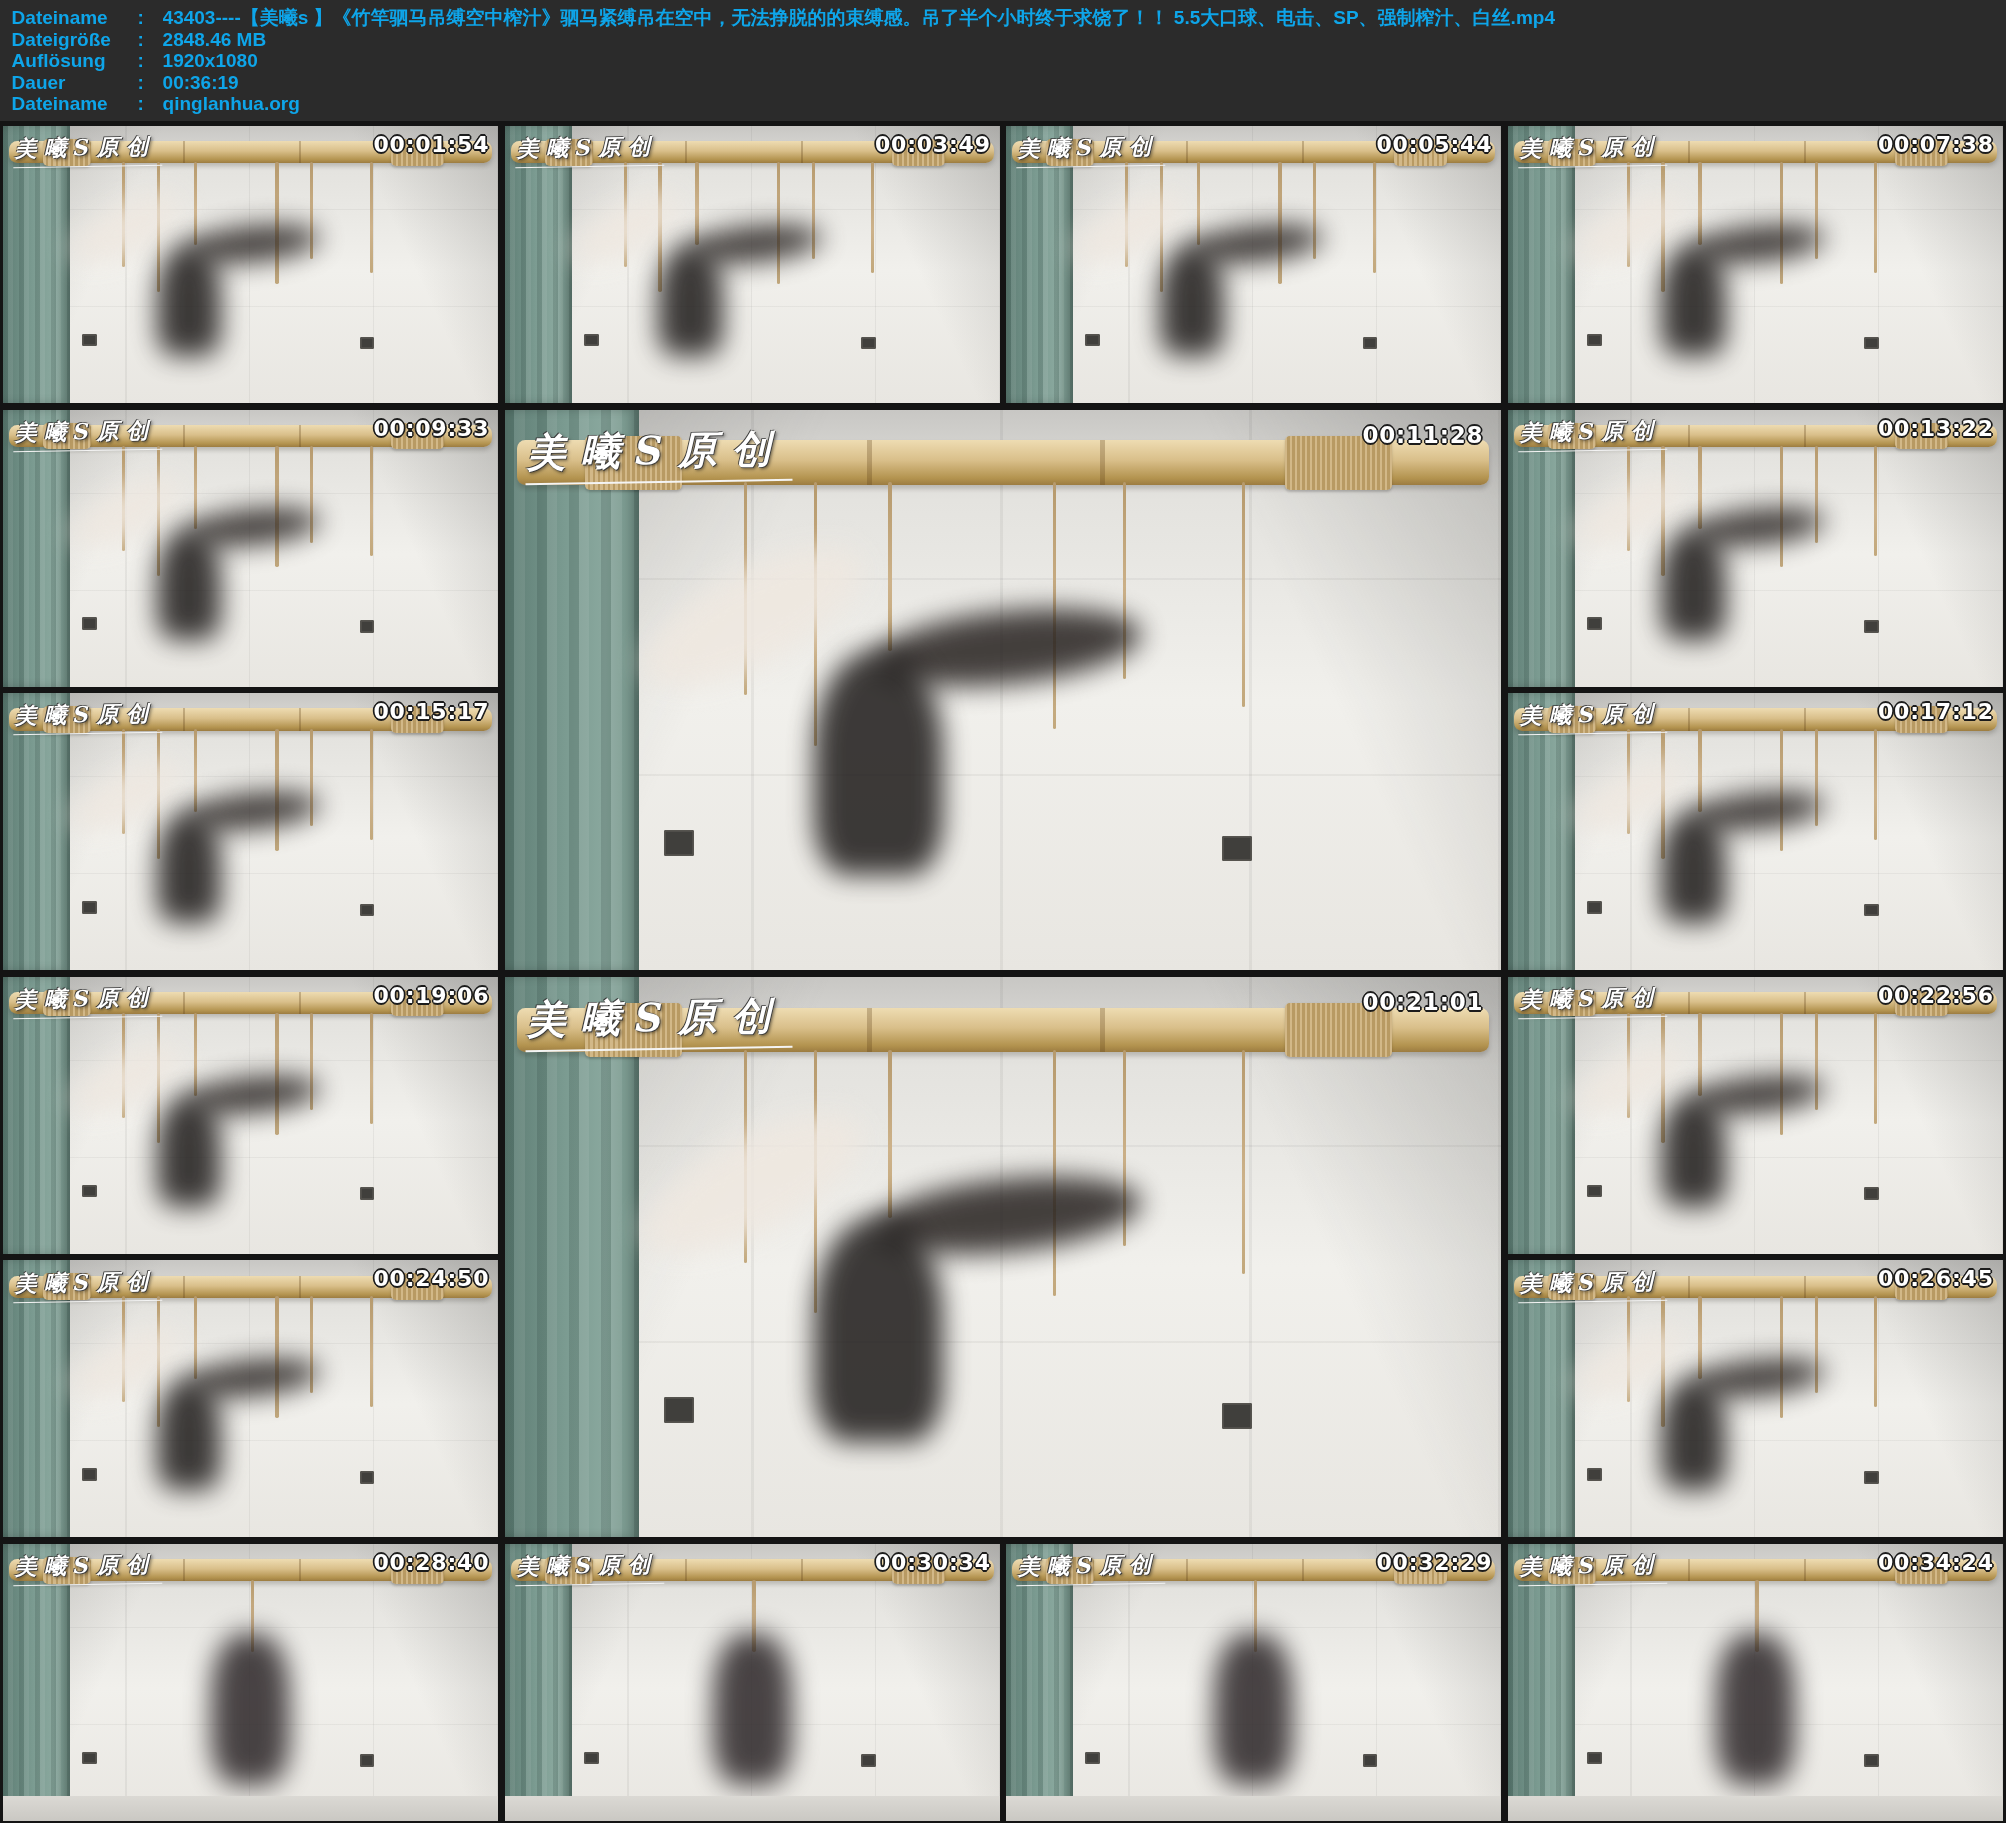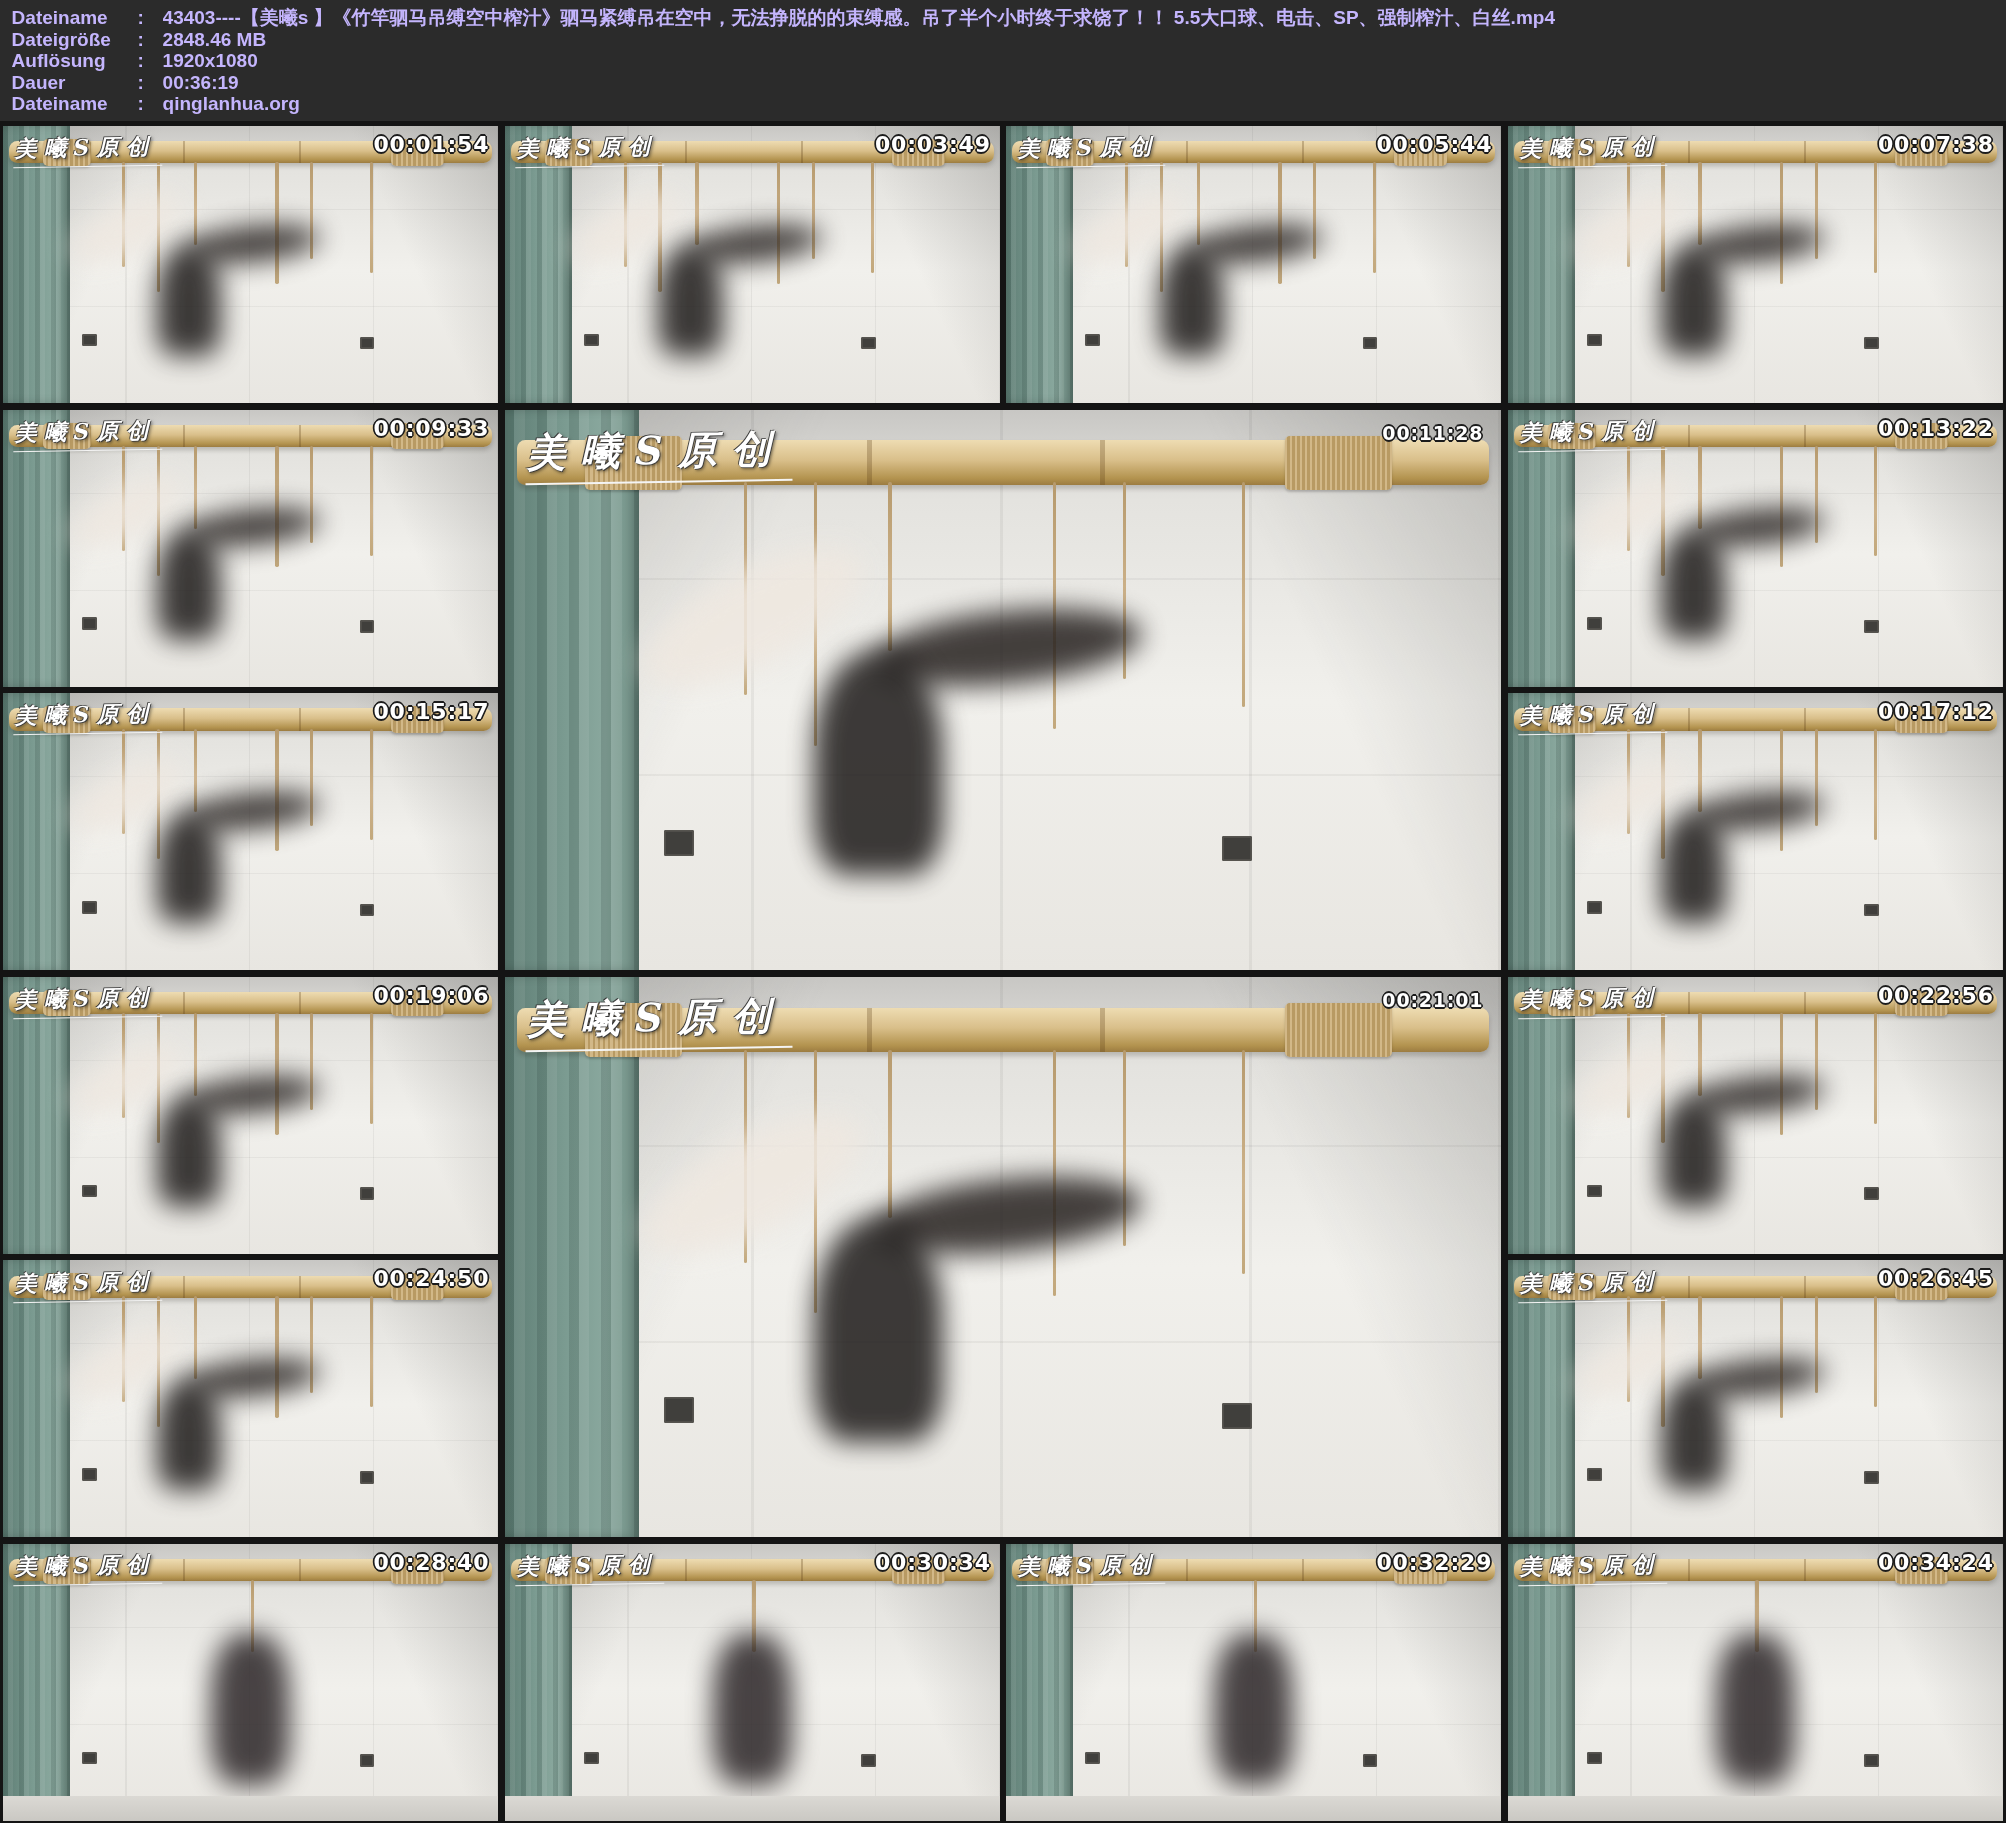--- a/index.html
+++ b/index.html
@@ -9,21 +9,21 @@
     font-family:"Liberation Sans", sans-serif;
     overflow:hidden;
     position:relative;
   }
   
   .file-header{
     box-sizing:border-box;
     height:121px;
     background:#2b2b2b;
     padding:7.4px 11.6px 0 11.6px;
-    color:#c4b5fd;
+    color:#0ea5e9;
   }
   .hrow{
     display:grid;
     grid-template-columns:126px 25px 1fr;
     align-items:baseline;
     line-height:21.5px;
     font-size:19px;
     font-weight:bold;
     white-space:nowrap;
   }
@@ -131,21 +131,21 @@
   .timestamp{
     position:absolute;top:2.2%;right:1.8%;
     color:#ffffff;
     font-family:"DejaVu Sans", sans-serif;
     font-weight:bold;font-size:22px;letter-spacing:0.8px;
     text-shadow:-1.7px 0 0 #1c1c1c,1.7px 0 0 #1c1c1c,0 -1.7px 0 #1c1c1c,0 1.7px 0 #1c1c1c,
                 -0.8px -0.8px 0 #1c1c1c,0.8px 0.8px 0 #1c1c1c,0.8px -0.8px 0 #1c1c1c,-0.8px 0.8px 0 #1c1c1c;
     white-space:nowrap;
     text-align:right;
   }
-  .large .timestamp{font-size:19px;}
+  .large .timestamp{font-size:23px;}
 </style>
 </head>
 <body>
 
 <header class="file-header">
   <div class="hrow">
     <span class="hlabel">Dateiname</span>
     <span class="hcolon">:</span>
     <span class="hvalue">43403----【美曦s 】《竹竿驷马吊缚空中榨汁》驷马紧缚吊在空中，无法挣脱的的束缚感。吊了半个小时终于求饶了！！ 5.5大口球、电击、SP、强制榨汁、白丝.mp4</span>
   </div>

